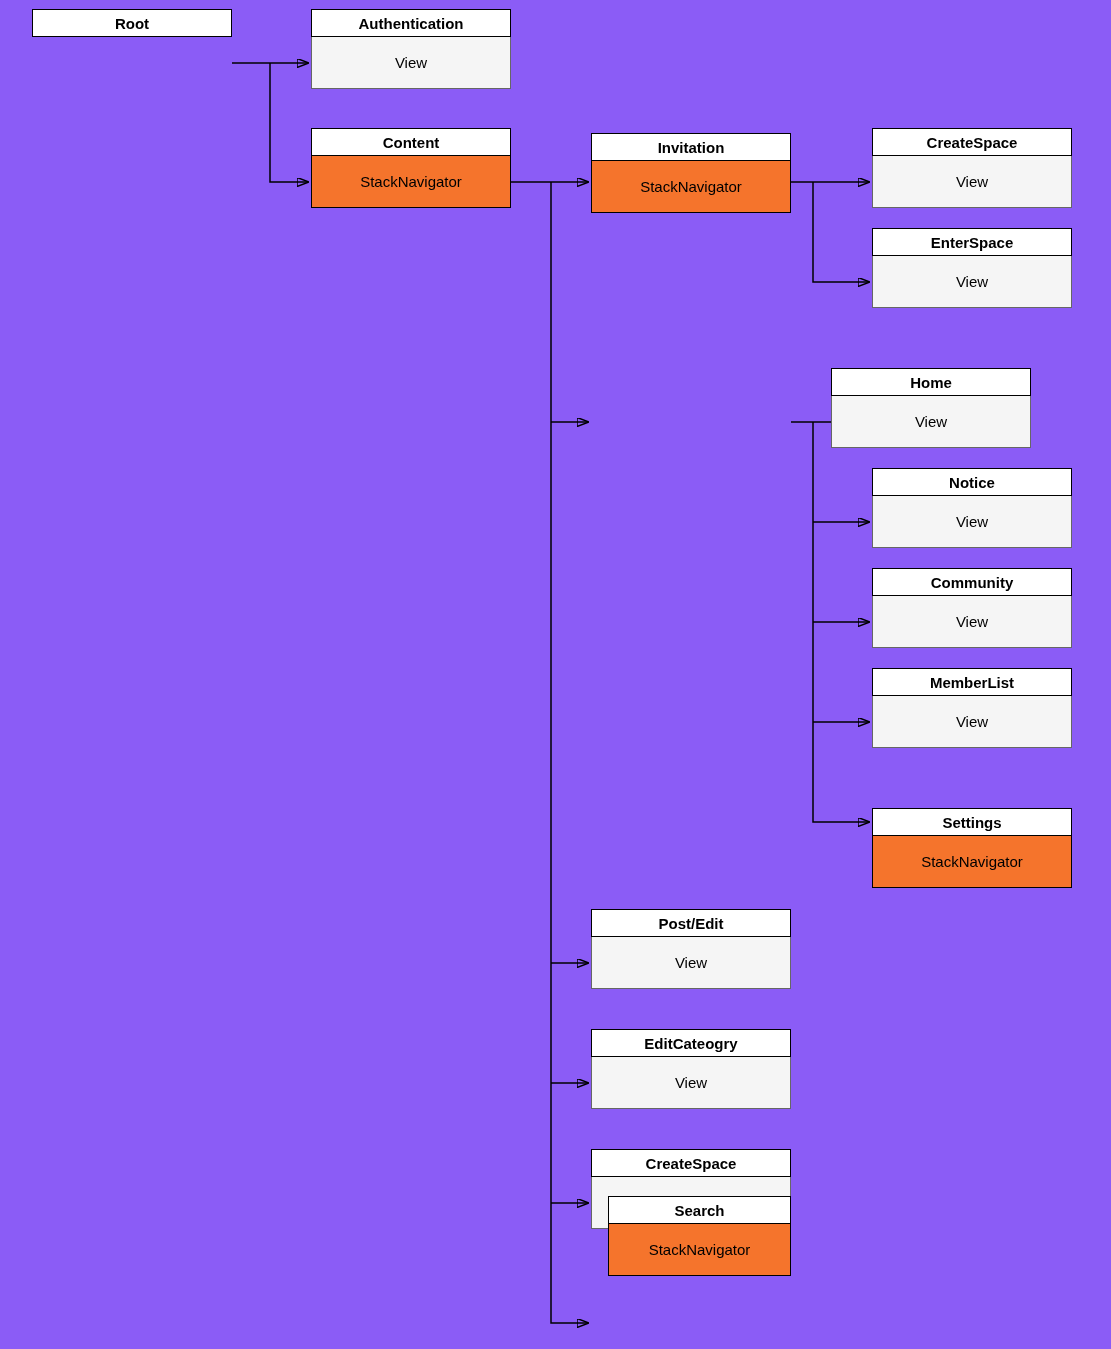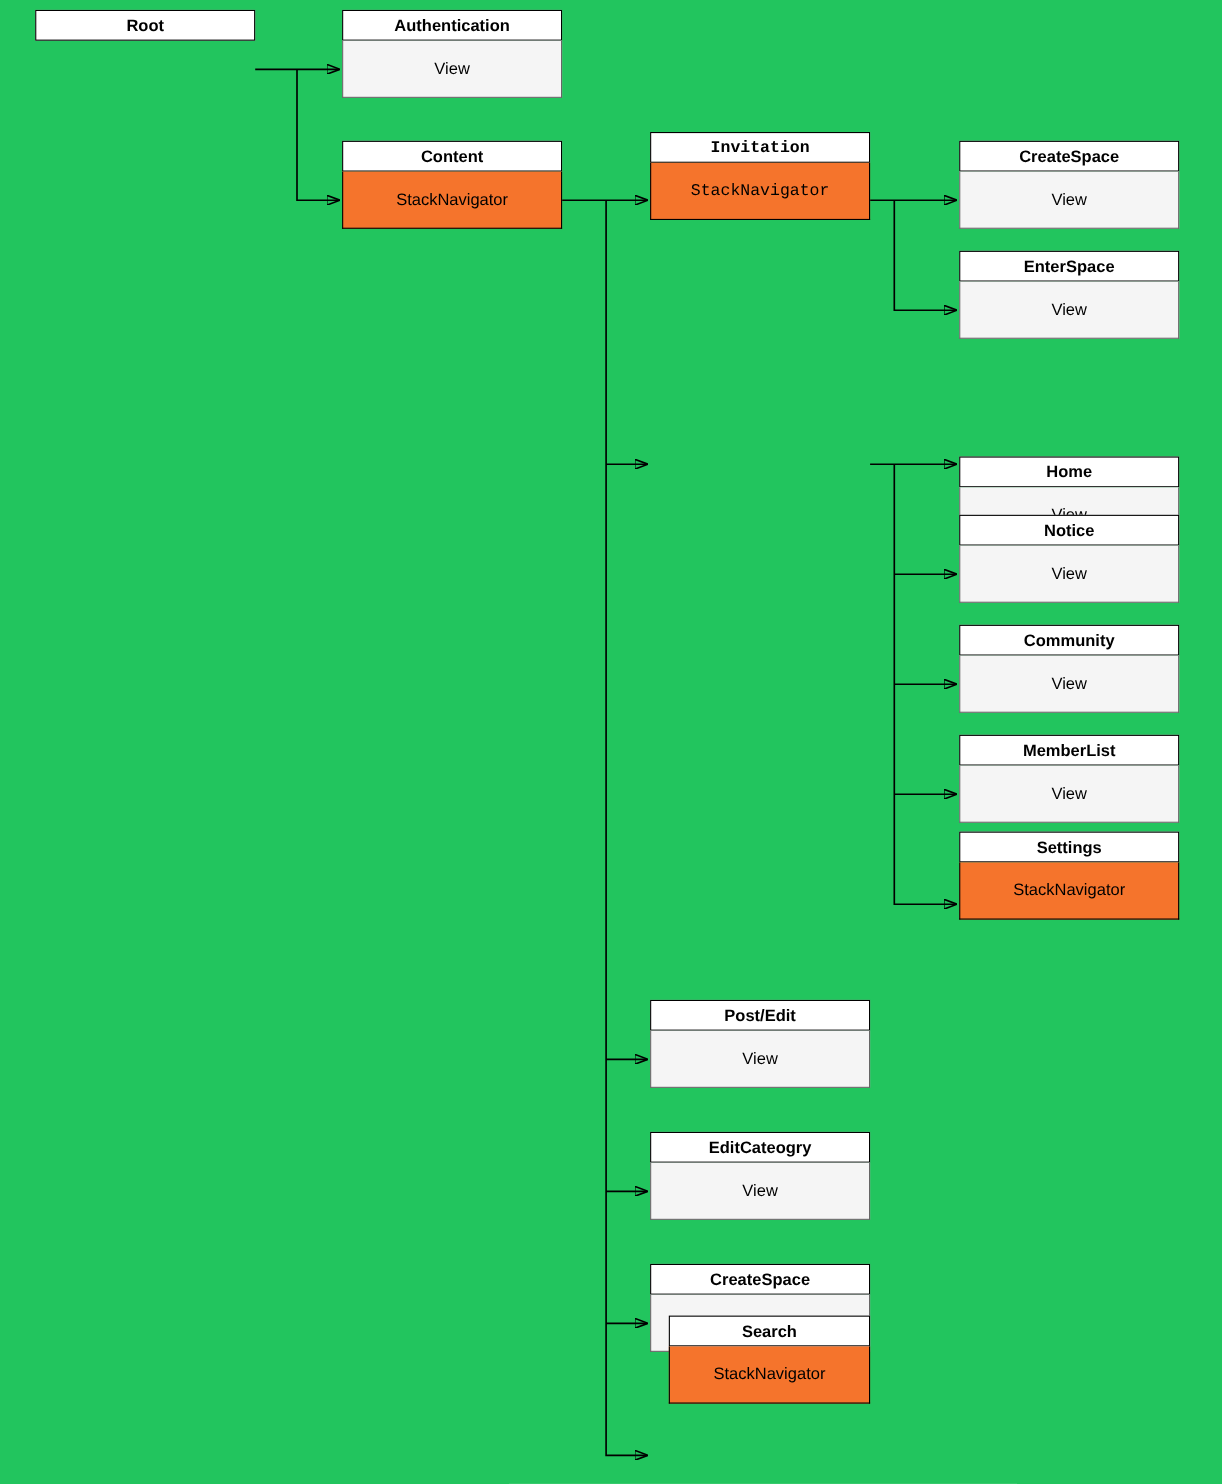--- a/index.html
+++ b/index.html
@@ -5,21 +5,21 @@
   html, body {
     margin: 0;
     padding: 0;
     background: #ffffff;
     font-family: "Liberation Sans", "DejaVu Sans", sans-serif;
   }
   .canvas {
     position: relative;
     width: 1111px;
     height: 1349px;
-    background: #22c55e;
+    background: #8b5cf6;
     overflow: hidden;
   }
   .edges-layer {
     position: absolute;
     left: 0;
     top: 0;
     width: 1111px;
     height: 1349px;
   }
   .edges-layer path {
@@ -93,57 +93,57 @@
   <div class="node" style="left:311px; top:9px;">
     <div class="node-title">Authentication</div>
     <div class="node-body" style="background-color: rgb(245, 245, 245); border-color: rgb(102, 102, 102);">View</div>
   </div>
 
   <div class="node" style="left:311px; top:128px;">
     <div class="node-title">Content</div>
     <div class="node-body" style="background-color: rgb(245, 116, 44); border-color: rgb(0, 0, 0);">StackNavigator</div>
   </div>
 
-  <div class="node" style="left:591px; top:120px;font-family:Liberation Mono, monospace;">
+  <div class="node" style="left:591px; top:133px;">
     <div class="node-title">Invitation</div>
     <div class="node-body" style="background-color: rgb(245, 116, 44); border-color: rgb(0, 0, 0);">StackNavigator</div>
   </div>
 
   <div class="node" style="left:872px; top:128px;">
     <div class="node-title">CreateSpace</div>
     <div class="node-body" style="background-color: rgb(245, 245, 245); border-color: rgb(102, 102, 102);">View</div>
   </div>
 
   <div class="node" style="left:872px; top:228px;">
     <div class="node-title">EnterSpace</div>
     <div class="node-body" style="background-color: rgb(245, 245, 245); border-color: rgb(102, 102, 102);">View</div>
   </div>
 
 
-  <div class="node" style="left:872px; top:368px;margin-top:47px;">
+  <div class="node" style="left:831px; top:368px;">
     <div class="node-title">Home</div>
     <div class="node-body" style="background-color: rgb(245, 245, 245); border-color: rgb(102, 102, 102);">View</div>
   </div>
 
   <div class="node" style="left:872px; top:468px;">
     <div class="node-title">Notice</div>
     <div class="node-body" style="background-color: rgb(245, 245, 245); border-color: rgb(102, 102, 102);">View</div>
   </div>
 
   <div class="node" style="left:872px; top:568px;">
     <div class="node-title">Community</div>
     <div class="node-body" style="background-color: rgb(245, 245, 245); border-color: rgb(102, 102, 102);">View</div>
   </div>
 
   <div class="node" style="left:872px; top:668px;">
     <div class="node-title">MemberList</div>
     <div class="node-body" style="background-color: rgb(245, 245, 245); border-color: rgb(102, 102, 102);">View</div>
   </div>
 
-  <div class="node" style="left:872px; top:756px;">
+  <div class="node" style="left:872px; top:808px;">
     <div class="node-title">Settings</div>
     <div class="node-body" style="background-color: rgb(245, 116, 44); border-color: rgb(0, 0, 0);">StackNavigator</div>
   </div>
 
   <div class="node" style="left:591px; top:909px;">
     <div class="node-title">Post/Edit</div>
     <div class="node-body" style="background-color: rgb(245, 245, 245); border-color: rgb(102, 102, 102);">View</div>
   </div>
 
   <div class="node" style="left:591px; top:1029px;">

